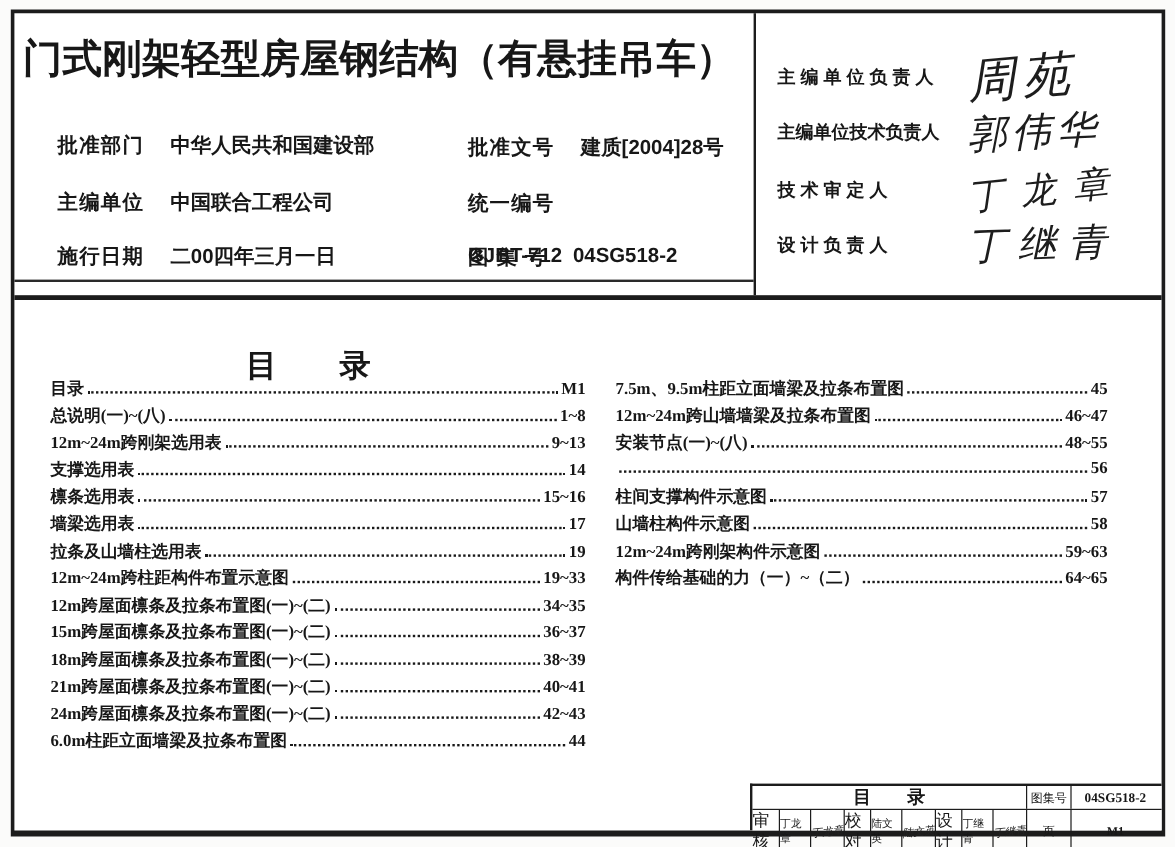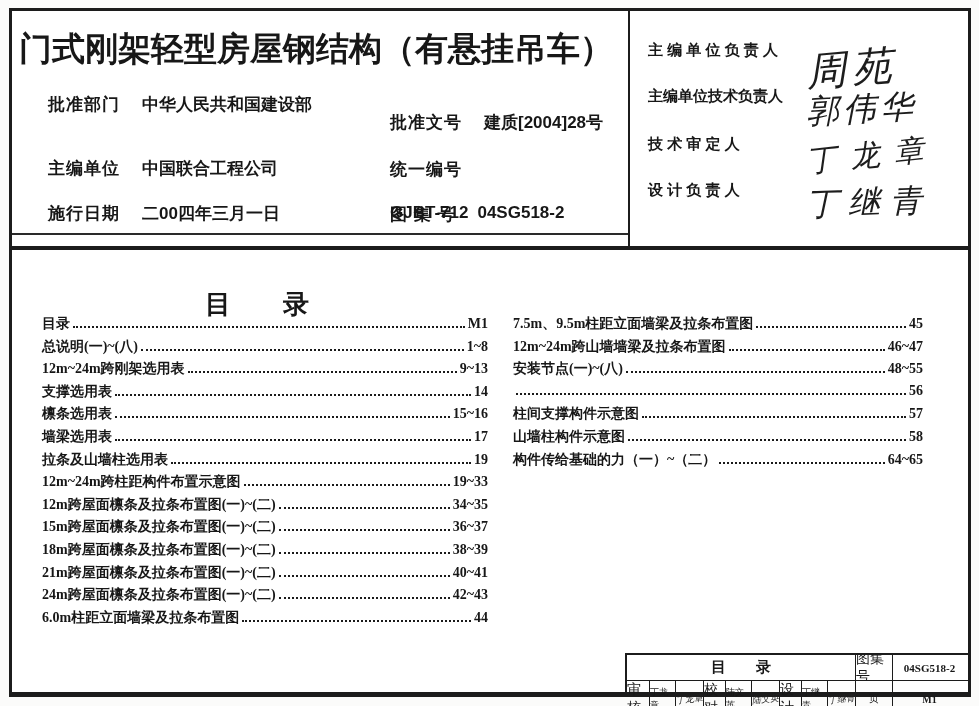--- a/index.html
+++ b/index.html
@@ -17,25 +17,25 @@
   .header{position:absolute;left:0;top:0;width:956px;height:235px;
     border-bottom:4px solid #1c1c1c;box-sizing:content-box;}
   .vdiv{position:absolute;left:616px;top:0;width:2px;height:235px;background:#1c1c1c;}
   .header-subline{position:absolute;left:0;top:222px;width:616px;height:2px;background:#2a2a2a;}
   .doc-title{
     position:absolute;left:7px;top:16px;width:606px;
     font-size:33px;font-weight:700;white-space:nowrap;letter-spacing:0px;
   }
   .info-row{position:absolute;display:flex;gap:22px;font-size:17px;font-weight:600;white-space:nowrap;}
   .info-row .lab{letter-spacing:1px;}
-  .ir-l1{left:36px;top:82px;} .ir-l2{left:36px;top:146px;} .ir-l3{left:36px;top:191px;}
+  .ir-l1{left:36px;top:99px;} .ir-l2{left:36px;top:146px;} .ir-l3{left:36px;top:191px;}
   .ir-r1{left:378px;top:100px;} .ir-r2{left:378px;top:147px;flex-direction:column;} .ir-r3{left:378px;top:192px;}
   
   .officials{position:absolute;left:618px;top:0;width:338px;height:235px;}
-  .official-row{position:absolute;left:18px;right:4px;height:46px;display:flex;align-items:flex-start;}
+  .official-row{position:absolute;left:18px;right:4px;height:46px;display:flex;align-items:center;}
   .or-1{top:30px;} .or-2{top:76px;} .or-3{top:124px;} .or-4{top:170px;}
   .official-label{font-size:15px;font-weight:600;white-space:nowrap;width:152px;flex:0 0 auto;}
   .sig{
     font-family:"DejaVu Sans",sans-serif;font-style:italic;font-weight:400;
     color:#1d1d1d;white-space:nowrap;transform:rotate(-5deg);margin-left:6px;
   }
   .or-1 .sig{font-size:40px;letter-spacing:6px;}
   .or-2 .sig{font-size:33px;letter-spacing:4px;transform:rotate(-3deg);}
   .or-3 .sig{font-size:30px;letter-spacing:14px;transform:rotate(-6deg);}
   .or-4 .sig{font-size:32px;letter-spacing:10px;transform:rotate(-2deg);}
@@ -52,21 +52,21 @@
   .titleblock{
     position:absolute;right:0;bottom:0;width:343px;height:39px;
     box-sizing:border-box;border-left:2px solid #1c1c1c;border-top:2px solid #1c1c1c;
     display:flex;flex-direction:column;background:#fff;
   }
   .tb-row1{display:flex;height:25px;border-bottom:1px solid #1c1c1c;}
   .tb-row2{display:flex;flex:1;}
   .tb-cell{box-sizing:border-box;display:flex;align-items:center;justify-content:center;overflow:hidden;border-left:1px solid #1c1c1c;}
   .tb-cell.first{border-left:none;}
   .tb-title{width:228px;font-size:15px;font-weight:700;white-space:pre;}
-  .tb-atlas-label{width:37px;font-size:14px;}
+  .tb-atlas-label{width:37px;font-size:10px;}
   .tb-atlas-no{width:74px;font-size:11px;font-weight:700;font-family:"Liberation Serif",serif;}
   .tb-role{width:22px;font-size:14px;}
   .tb-name{width:26px;font-size:9px;}
   .tb-sigcell{width:28px;}
   .sig-small{font-family:"DejaVu Sans",sans-serif;font-style:italic;font-size:9px;white-space:nowrap;transform:rotate(-6deg);color:#222;}
   .tb-page-label{width:37px;font-size:10px;}
   .tb-page-no{width:74px;font-size:10px;font-weight:700;font-family:"Liberation Serif",serif;}
 </style>
 </head>
 <body>
@@ -240,20 +240,25 @@
     <span class="toc-dots"></span>
     <span class="toc-page">57</span>
   </div>
 
   <div class="toc-row">
     <span class="toc-title">山墙柱构件示意图</span>
     <span class="toc-dots"></span>
     <span class="toc-page">58</span>
   </div>
 
+  <div class="toc-row">
+    <span class="toc-title">12m~24m跨刚架构件示意图</span>
+    <span class="toc-dots"></span>
+    <span class="toc-page">59~63</span>
+  </div>
 
   <div class="toc-row">
     <span class="toc-title">构件传给基础的力（一）~（二）</span>
     <span class="toc-dots"></span>
     <span class="toc-page">64~65</span>
   </div>
 </div>
 
   <div class="titleblock">
     <div class="tb-row1">

